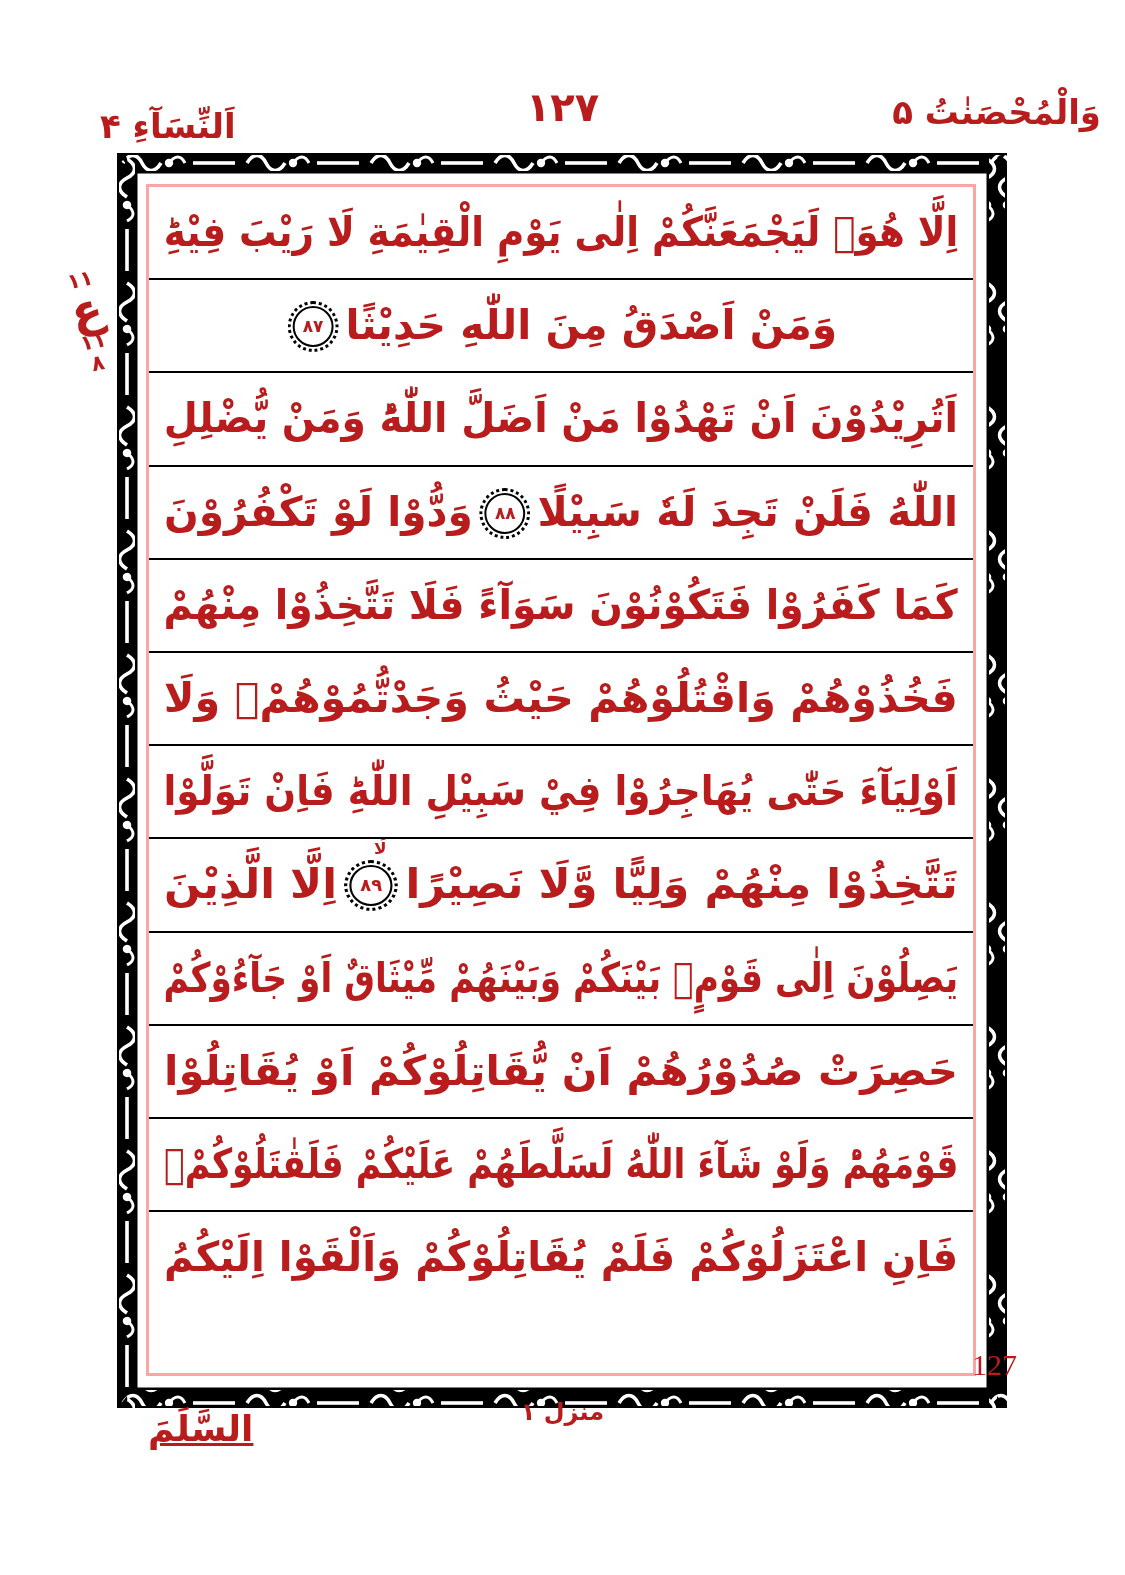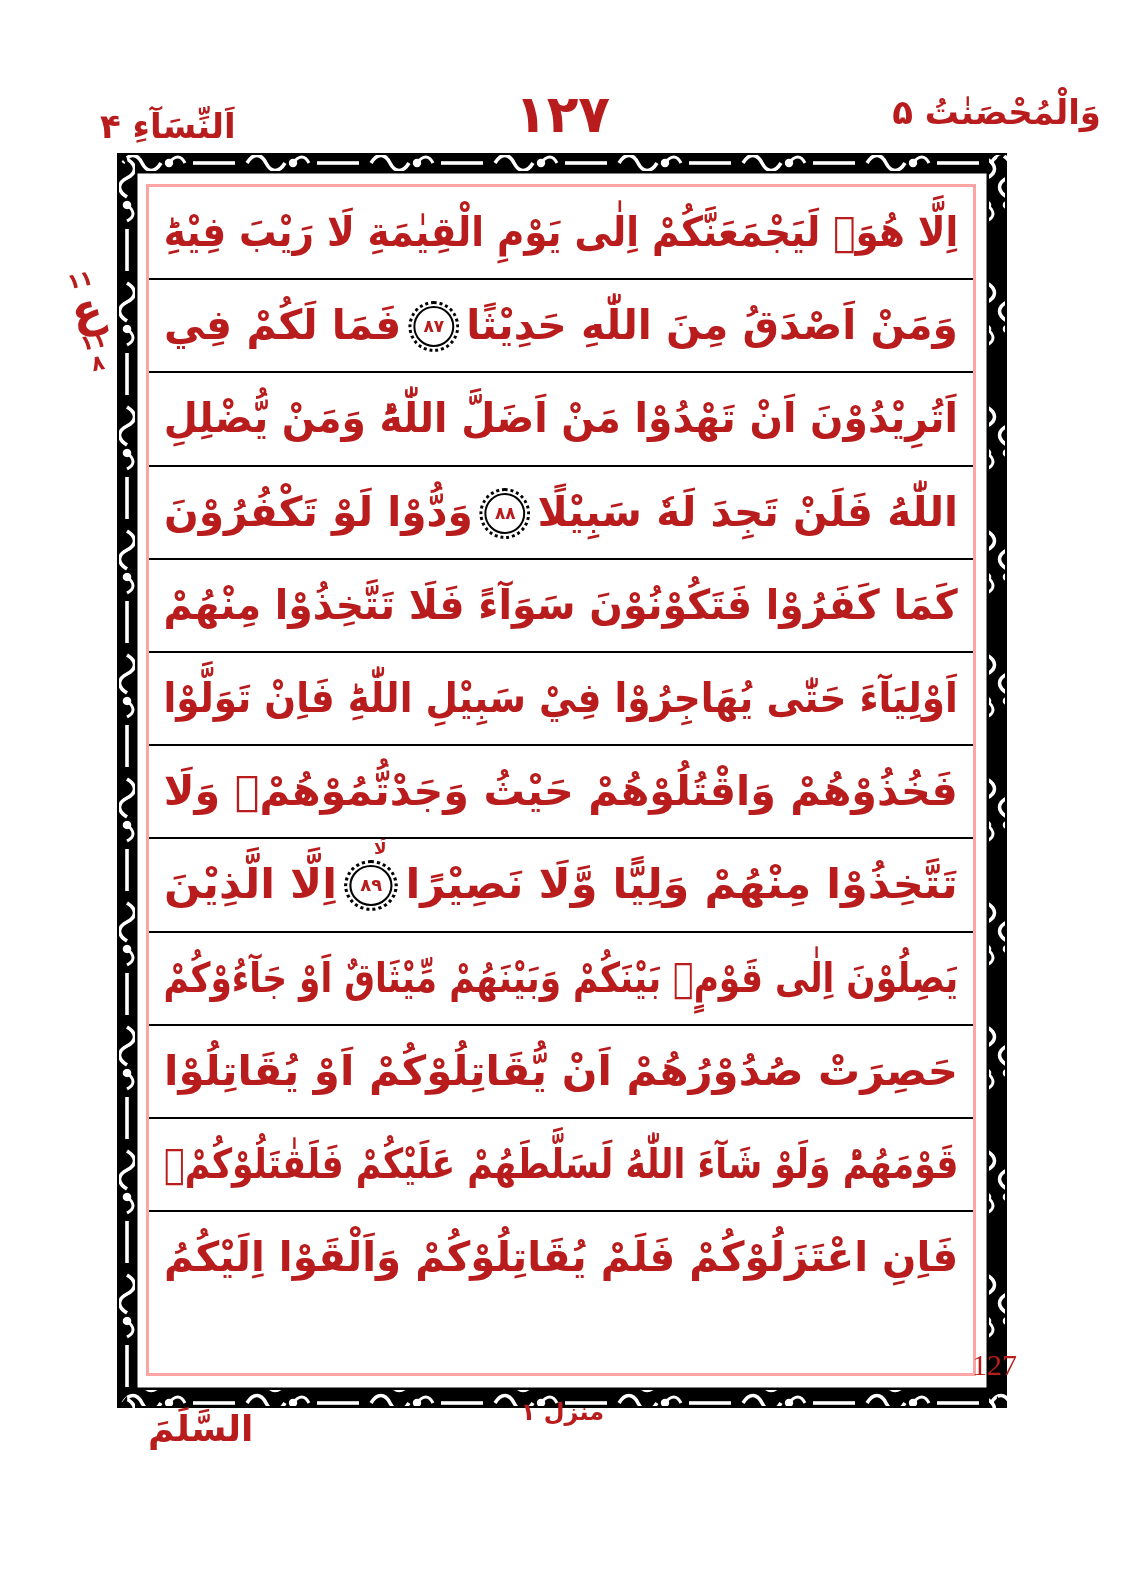--- a/index.html
+++ b/index.html
@@ -3,21 +3,21 @@
 <meta charset="utf-8">
 <style>
   html,body{margin:0;padding:0;background:#e8e8e8;}
   .page{
     position:relative;width:1125px;height:1575px;background:#ffffff;
     font-family:"DejaVu Sans",sans-serif;color:#b91c1c;overflow:hidden;
   }
   
   .hdr{position:absolute;font-weight:bold;white-space:nowrap;}
   .hdr-left{left:100px;top:106px;font-size:34px;}
-  .hdr-center{left:0;right:0;top:84px;text-align:center;font-size:52px;letter-spacing:2px;}
+  .hdr-center{left:0;right:0;top:84px;text-align:center;font-size:40px;letter-spacing:2px;}
   .hdr-right{right:24px;top:92px;font-size:34px;}
   
   .frame-svg{position:absolute;left:117px;top:153px;}
   
   .text-block{
     position:absolute;left:146px;top:184px;width:830px;height:1192px;
     border:3px solid #fca5a5;box-sizing:border-box;background:#fff;
   }
   .line-row{
     height:91.2px;border-bottom:2px solid #000;
@@ -43,21 +43,21 @@
   }
   
   .ruku{
     position:absolute;left:58px;top:268px;width:62px;text-align:center;
     font-weight:bold;transform:rotate(-12deg);line-height:1.05;
   }
   .ruku .small{font-size:21px;}
   .ruku .ain{font-size:46px;line-height:0.9;display:block;}
   
   .ftr{position:absolute;white-space:nowrap;}
-  .ftr-catchword{left:148px;top:1408px;font-size:36px;font-weight:bold;}
+  .ftr-catchword{left:148px;top:1408px;font-size:36px;font-weight:bold;text-decoration:underline;}
   .ftr-manzil{left:0;right:0;top:1398px;text-align:center;font-size:24px;font-weight:bold;}
   .ftr-pageno{right:108px;top:1348px;font-size:30px;font-family:"Liberation Serif",serif;}
 </style>
 </head>
 <body>
 
 <div class="page">
 
   <div class="hdr hdr-left" dir="rtl">اَلنِّسَآءِ ۴</div>
   <div class="hdr hdr-center" dir="rtl">١٢٧</div>
@@ -95,48 +95,47 @@
   <div class="text-block" id="lines-container">
       <div class="line-row">
         <span class="line-content" style="transform: scaleX(0.908819);">
           <span class="seg">اِلَّا هُوَۘ لَيَجْمَعَنَّكُمْ اِلٰى يَوْمِ الْقِيٰمَةِ لَا رَيْبَ فِيْهِؕ</span>
         </span>
       </div>
       <div class="line-row">
         <span class="line-content" style="transform: scaleX(0.997539);">
           <span class="seg">وَمَنْ اَصْدَقُ مِنَ اللّٰهِ حَدِيْثًا</span>
           <span class="ayah-medallion">٨٧</span>
-          <span class="seg">فَمَا لَكُمْ فِي</span>
         </span>
       </div>
       <div class="line-row">
         <span class="line-content" style="transform: scaleX(0.957229);">
           <span class="seg">اَتُرِيْدُوْنَ اَنْ تَهْدُوْا مَنْ اَضَلَّ اللّٰهُؕ وَمَنْ يُّضْلِلِ</span>
         </span>
       </div>
       <div class="line-row">
         <span class="line-content" style="transform: scaleX(0.995148);">
           <span class="seg">اللّٰهُ فَلَنْ تَجِدَ لَهٗ سَبِيْلًا</span>
           <span class="ayah-medallion">٨٨</span>
           <span class="seg">وَدُّوْا لَوْ تَكْفُرُوْنَ</span>
         </span>
       </div>
       <div class="line-row">
         <span class="line-content" style="transform: scaleX(0.962315);">
           <span class="seg">كَمَا كَفَرُوْا فَتَكُوْنُوْنَ سَوَآءً فَلَا تَتَّخِذُوْا مِنْهُمْ</span>
         </span>
       </div>
       <div class="line-row">
-        <span class="line-content" style="transform: scaleX(0.91156);">
-          <span class="seg">اَوْلِيَآءَ حَتّٰى يُهَاجِرُوْا فِيْ سَبِيْلِ اللّٰهِؕ فَاِنْ تَوَلَّوْا</span>
+        <span class="line-content" style="transform: scaleX(1.00811);">
+          <span class="seg">فَخُذُوْهُمْ وَاقْتُلُوْهُمْ حَيْثُ وَجَدْتُّمُوْهُمْۖ وَلَا</span>
         </span>
       </div>
       <div class="line-row">
-        <span class="line-content" style="transform: scaleX(1.00811);">
-          <span class="seg">فَخُذُوْهُمْ وَاقْتُلُوْهُمْ حَيْثُ وَجَدْتُّمُوْهُمْۖ وَلَا</span>
+        <span class="line-content" style="transform: scaleX(0.91156);">
+          <span class="seg">اَوْلِيَآءَ حَتّٰى يُهَاجِرُوْا فِيْ سَبِيْلِ اللّٰهِؕ فَاِنْ تَوَلَّوْا</span>
         </span>
       </div>
       <div class="line-row">
         <span class="line-content" style="transform: scaleX(1.05314);">
           <span class="seg">تَتَّخِذُوْا مِنْهُمْ وَلِيًّا وَّلَا نَصِيْرًا</span>
           <span class="ayah-medallion">٨٩<span class="waqf-mini">لَا</span></span>
           <span class="seg">اِلَّا الَّذِيْنَ</span>
         </span>
       </div>
       <div class="line-row">

